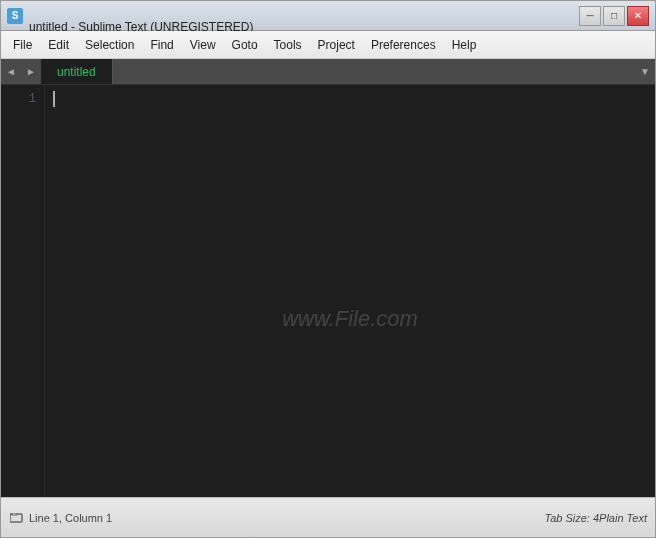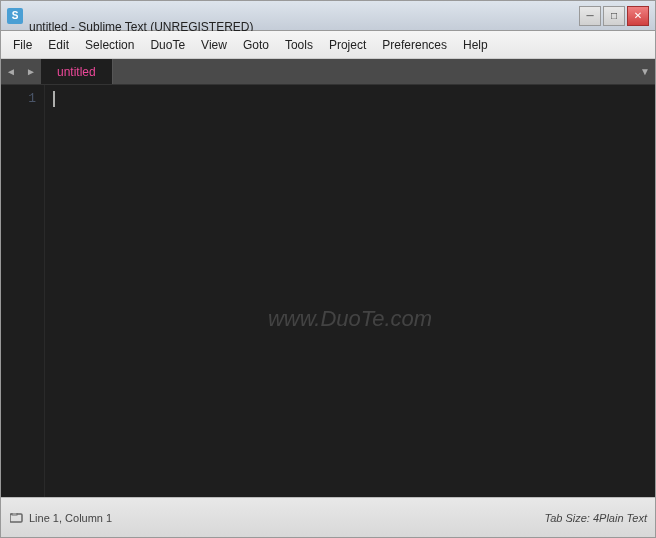--- a/index.html
+++ b/index.html
@@ -126,21 +126,21 @@
       align-items: center;
       font-size: 12px;
       color: #ddd;
       background: #3a3a3a;
       border-right: 1px solid #555;
       cursor: pointer;
     }
 
     .tab-item.active {
       background: #1e1e1e;
-      color: #ec4899;
+      color: #22c55e;
     }
 
     .tab-spacer {
       flex: 1;
     }
 
     .tab-dropdown {
       width: 20px;
       display: flex;
       align-items: center;
@@ -272,21 +272,21 @@
       <div class="title-btn">─</div>
       <div class="title-btn">□</div>
       <div class="title-btn close">✕</div>
     </div>
   </div>
 
   <div class="menu-bar">
     <div class="menu-item">File</div>
     <div class="menu-item">Edit</div>
     <div class="menu-item">Selection</div>
-    <div class="menu-item">DuoTe</div>
+    <div class="menu-item">Find</div>
     <div class="menu-item">View</div>
     <div class="menu-item">Goto</div>
     <div class="menu-item">Tools</div>
     <div class="menu-item">Project</div>
     <div class="menu-item">Preferences</div>
     <div class="menu-item">Help</div>
   </div>
 
   <div class="tab-bar">
     <div class="tab-left-arrow">◄</div>
@@ -297,21 +297,21 @@
   </div>
 
   <div class="editor-container">
     <div class="line-numbers">
       <div class="line-number">1</div>
     </div>
     <div class="code-area">
       <div class="cursor-line">
         <span class="cursor"></span>
       </div>
-      <div class="watermark">www.DuoTe.com</div>
+      <div class="watermark">www.File.com</div>
     </div>
   </div>
 
   <div class="status-bar">
     <div class="status-icon">
       <svg viewBox="0 0 14 10">
         <rect x="0" y="1" width="12" height="8" fill="none" stroke="#666" stroke-width="1.5" rx="1"></rect>
         <rect x="2" y="0" width="5" height="2" fill="#d8d8d8" stroke="#666" stroke-width="1"></rect>
       </svg>
     </div>

